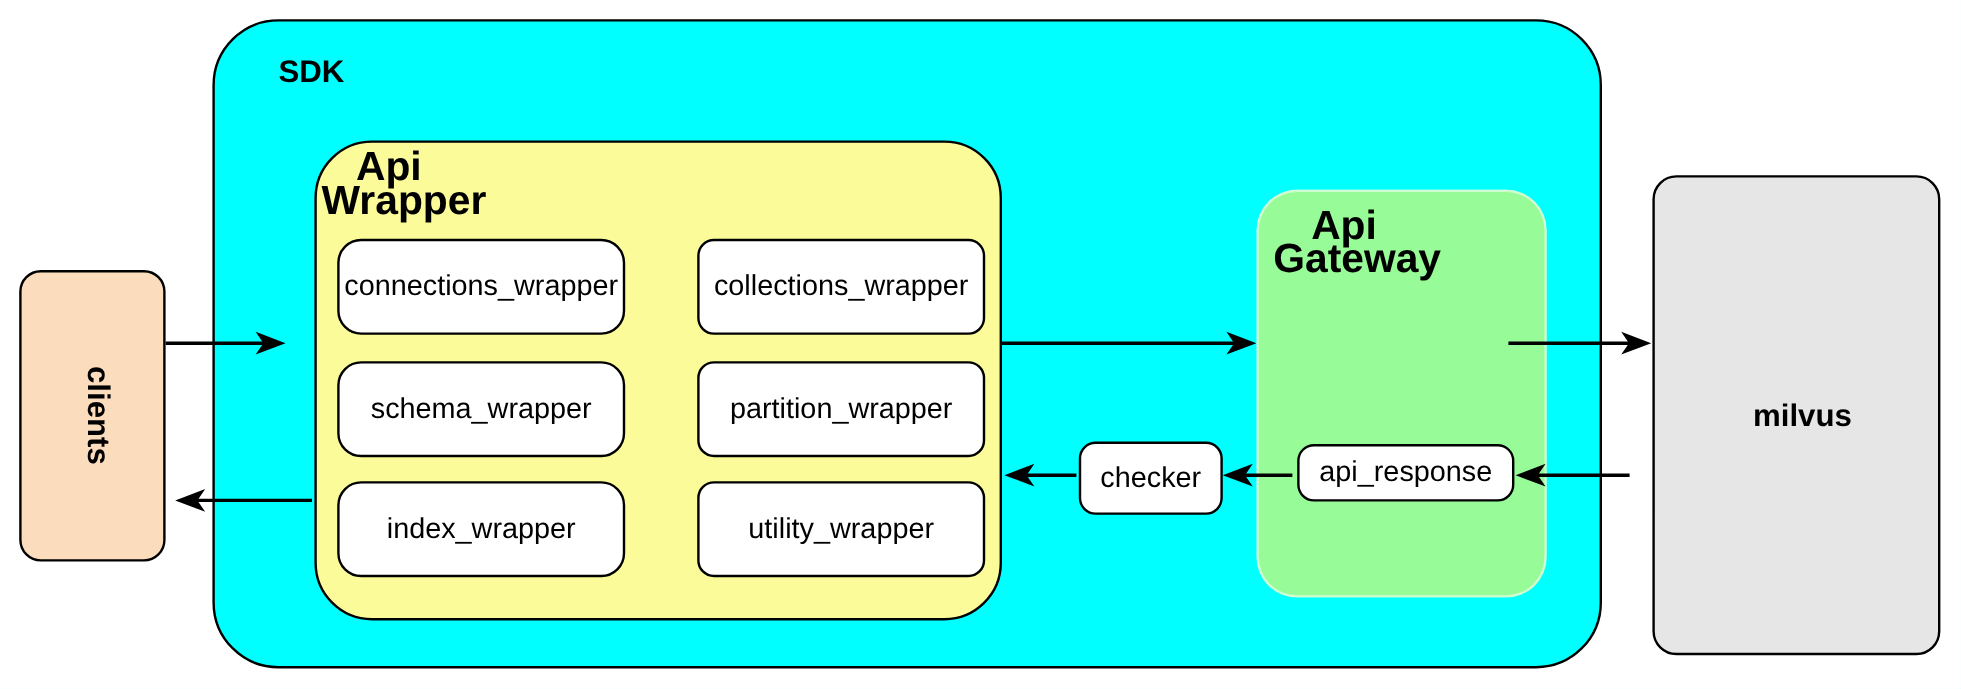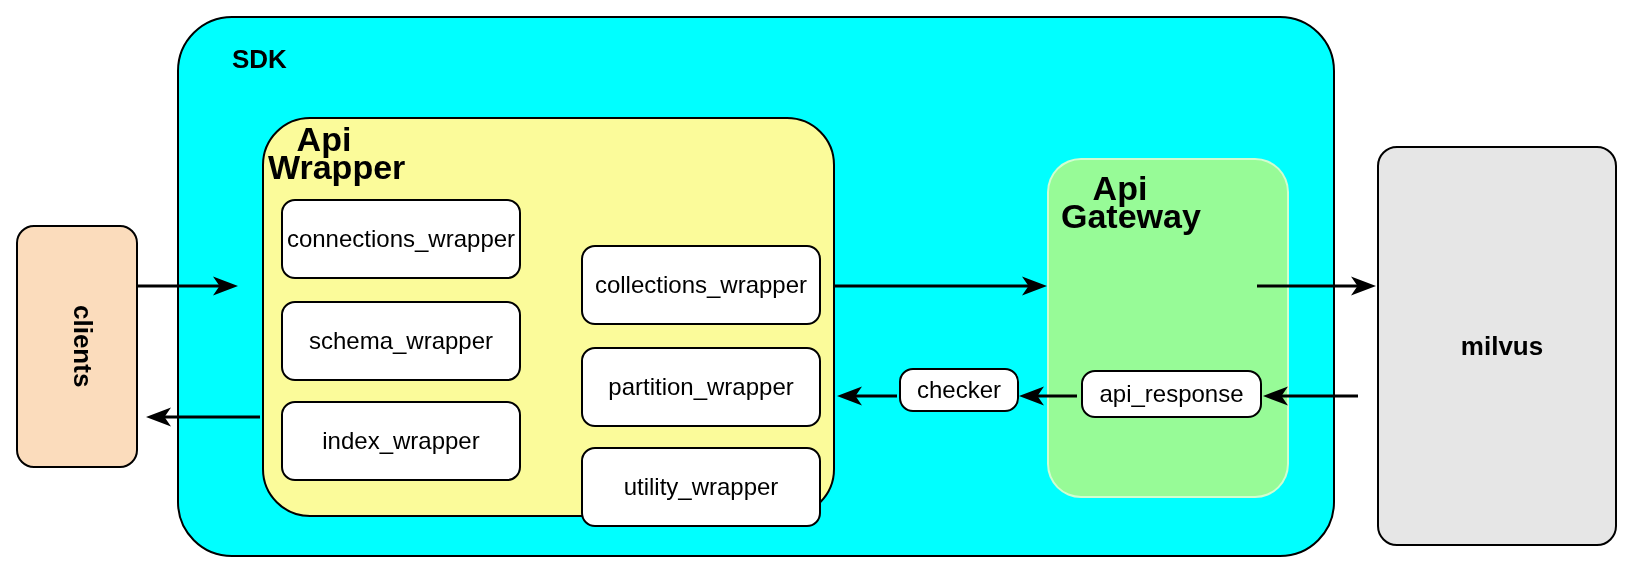--- a/index.html
+++ b/index.html
@@ -73,26 +73,26 @@
   .node {
     position: absolute; box-sizing: border-box;
     background: #FFFFFF;
     border: 2.5px solid #000;
     border-radius: 14px;
     display: flex; align-items: center; justify-content: center;
     font-size: 24px;
     white-space: nowrap;
   }
   .module { width: 240px; height: 80px; }
-  .col-l { left: 17px; }
-  .col-r { left: 317px; margin-top: 46px; }
+  .col-l { left: 17px; border-radius: 20px; }
+  .col-r { left: 317px; }
   .row-1 { top: 80px; }
   .row-2 { top: 182px; }
   .row-3 { top: 282px; }
-  .checker-node { left: 720px; top: 350px; width: 120px; height: 44px; }
+  .checker-node { left: 720px; top: 350px; width: 120px; height: 61px; }
   .request-node  { left: 32px; top: 101px; width: 180px; height: 59px; }
   .response-node { left: 32px; top: 210px; width: 181px; height: 48px; }
 
   .arrows-layer {
     position: absolute; left: 0; top: 0;
     width: 1634px; height: 574px;
     pointer-events: none;
   }
   .arrows-layer line { stroke: #000; stroke-width: 2.8px; }
   .arrows-layer polygon { fill: #000; }

